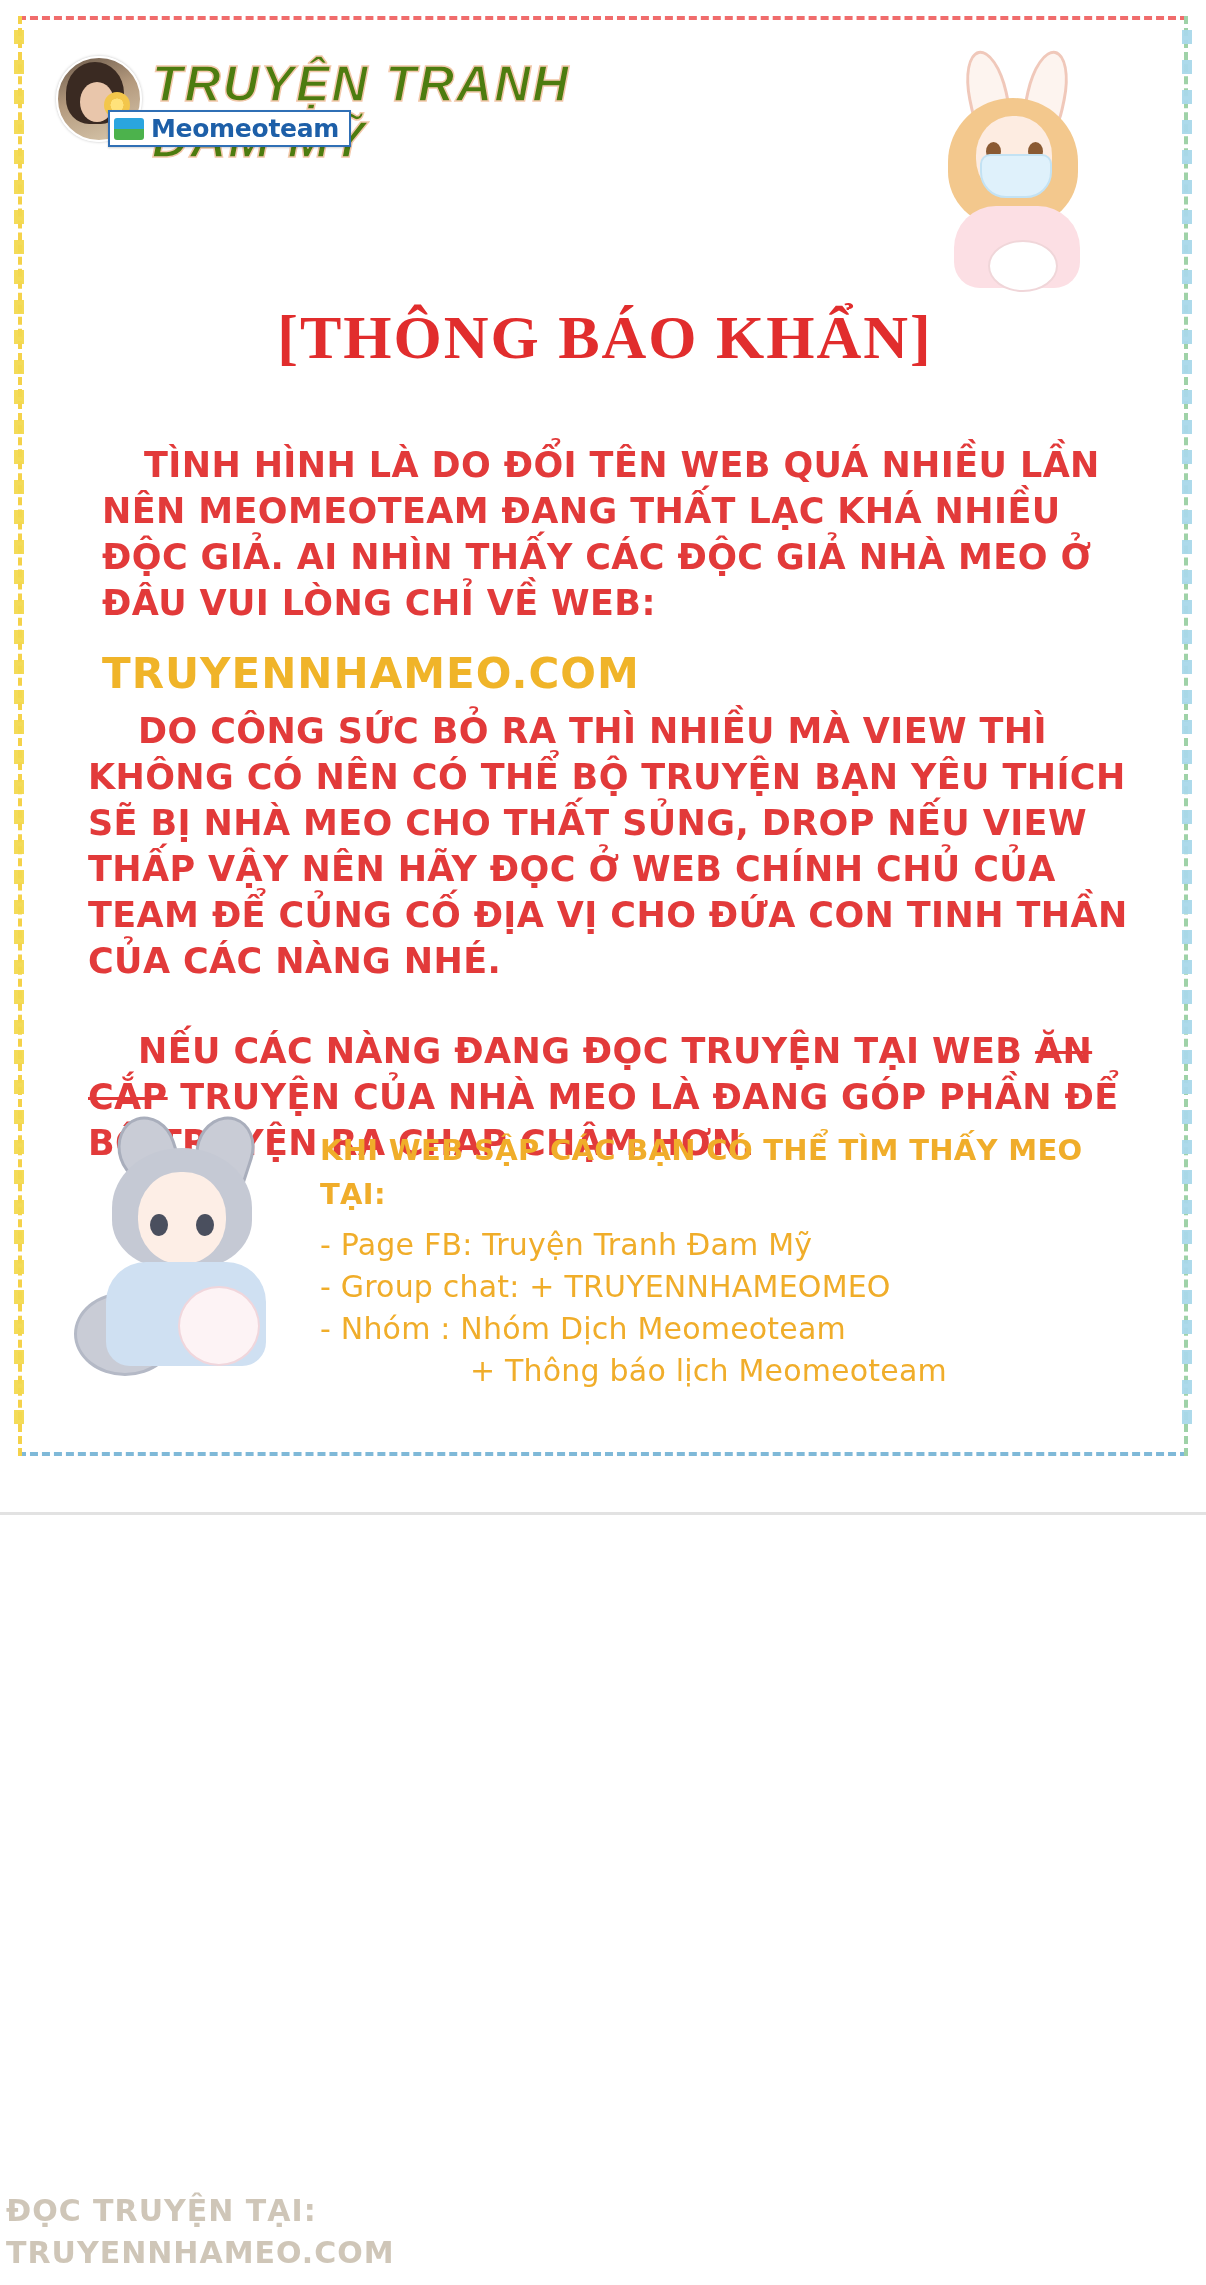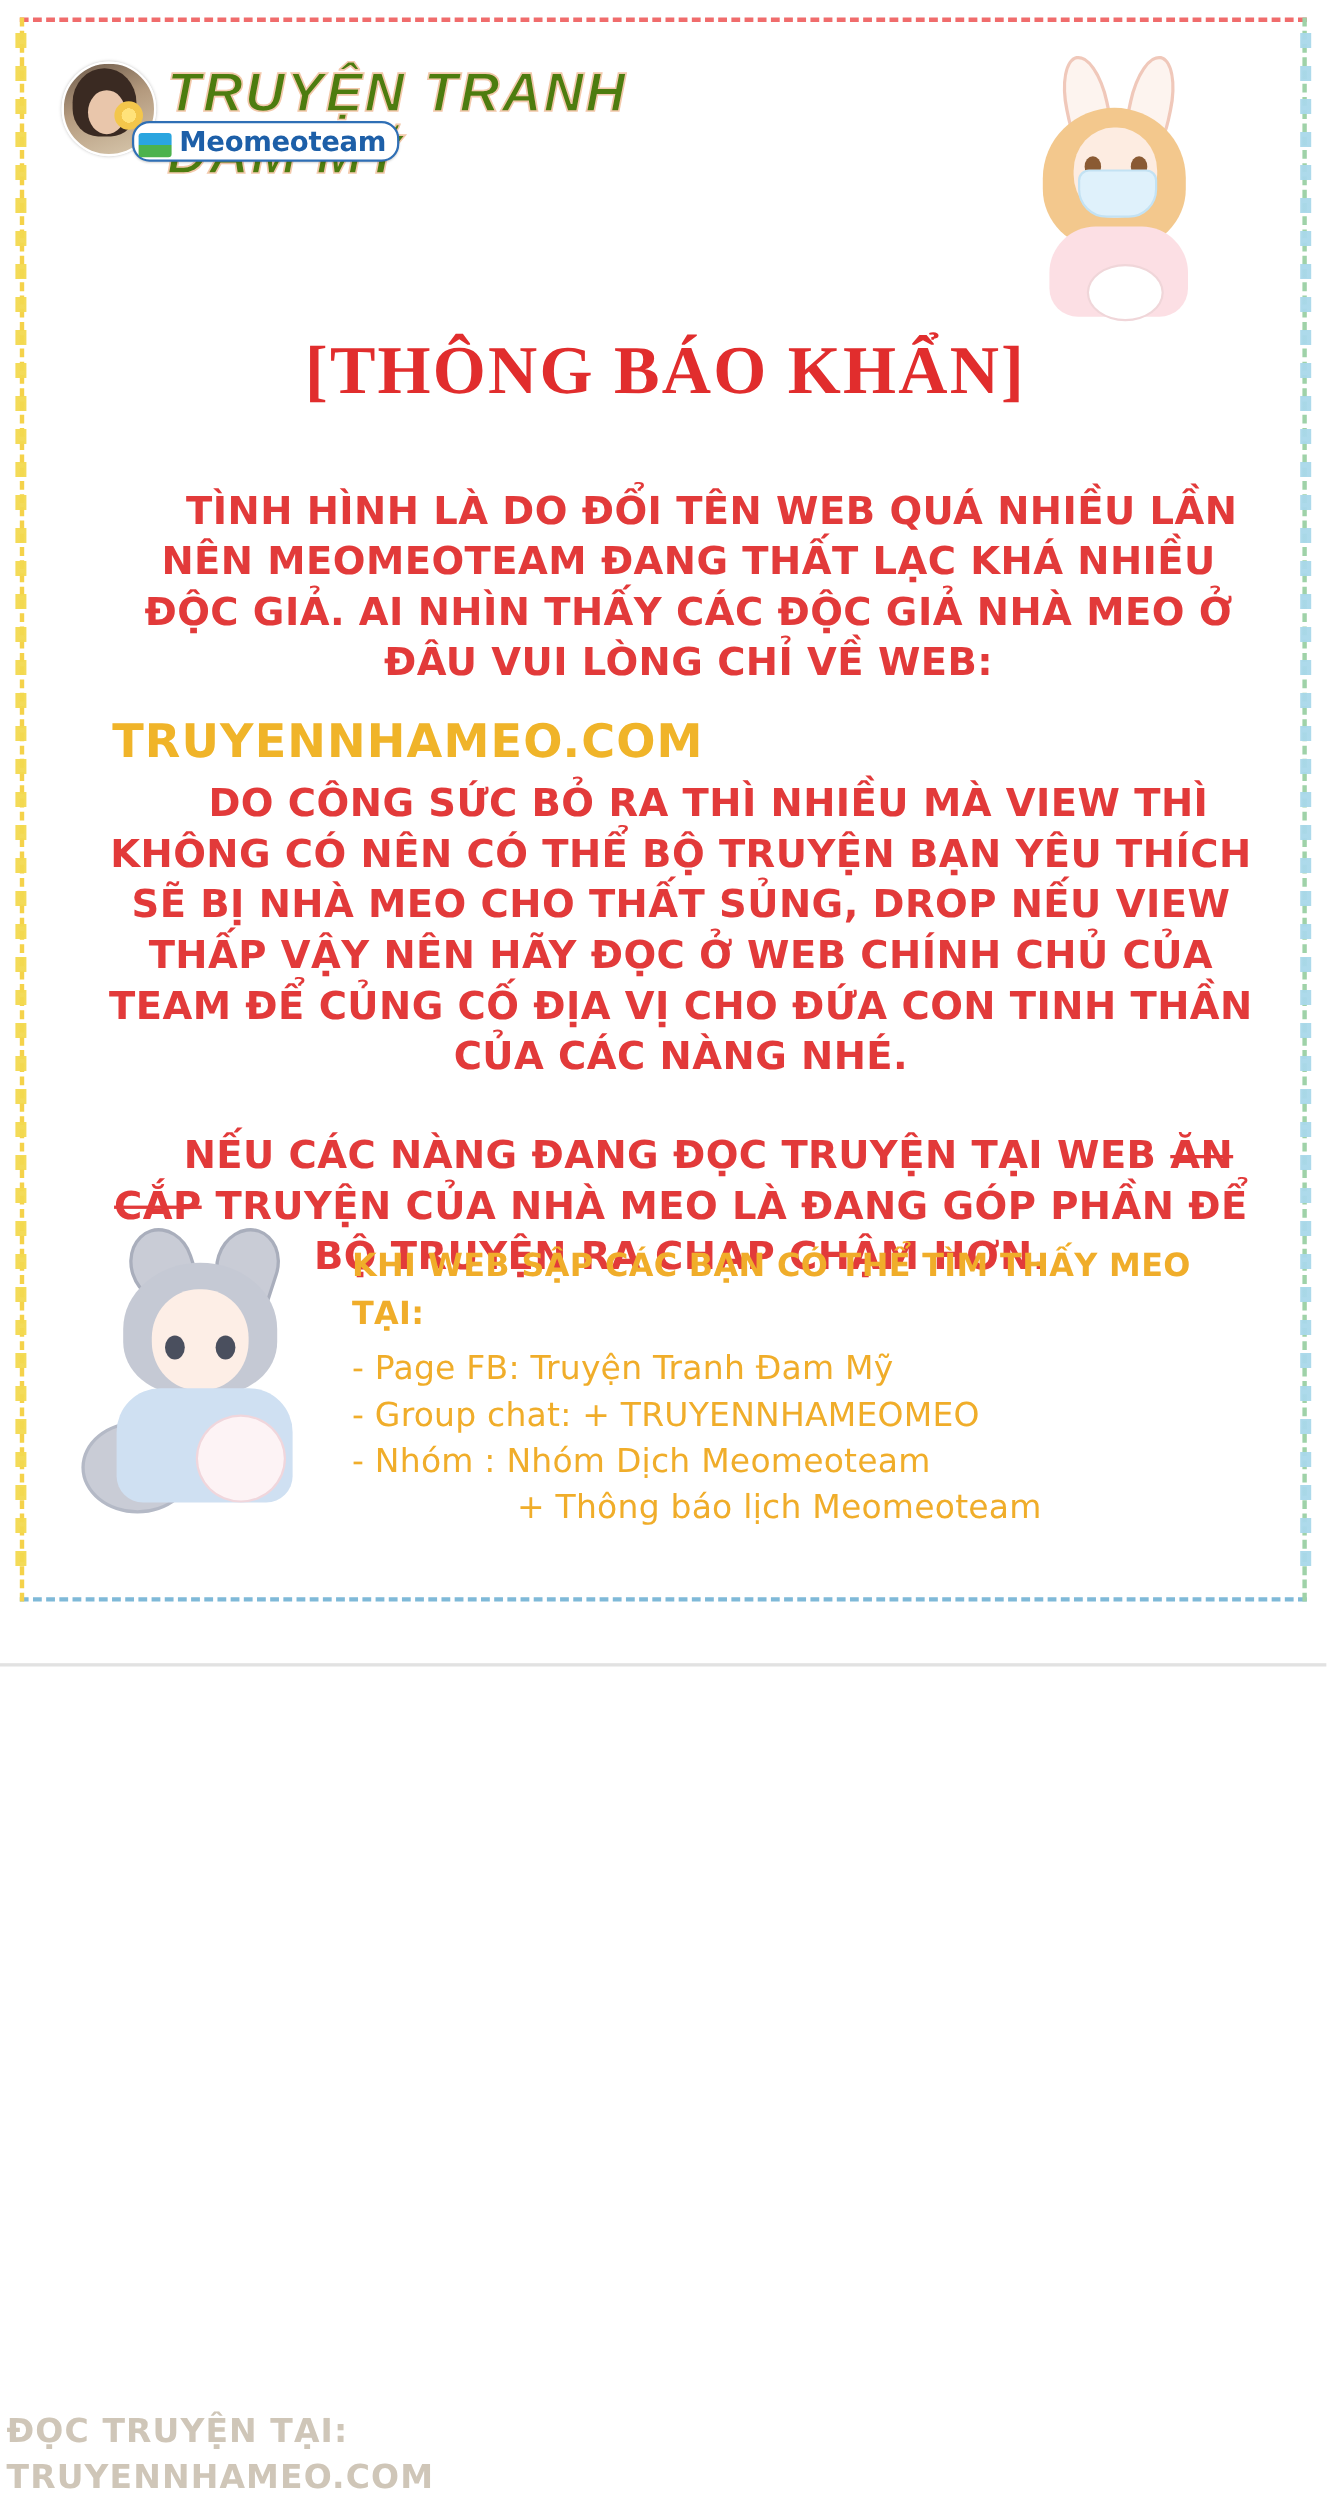--- a/index.html
+++ b/index.html
@@ -106,28 +106,27 @@
     right: 10px; top: 34px;
     width: 26px; height: 26px;
     background: radial-gradient(circle at 50% 50%, #ffe27a 0 35%, #f3c64b 36% 100%);
     border-radius: 50%;
   }
   .brand-badge {
     position: absolute;
     left: 68px;
     top: 74px;
     display: flex;
-    align-items: flex-end;
+    align-items: center;
     background: #ffffff;
     border: 2px solid #2f6fb5;
-    border-radius: 16px;
+    border-radius: 0;
     padding: 2px 10px 2px 4px;
     box-shadow: 0 1px 2px rgba(0,0,0,.18);
     z-index: 4;
-    margin-left: 12px;
   }
   .brand-badge .flag {
     width: 30px;
     height: 22px;
     margin-right: 7px;
     background: linear-gradient(to bottom, #2aa5df 0 48%, #4cb24c 48% 100%);
     border-radius: 3px;
     flex: 0 0 auto;
   }
   .brand-badge .txt {
@@ -240,21 +239,20 @@
 
   .para {
     font-family: "DejaVu Sans", sans-serif;
     font-weight: bold;
     font-size: 35px;
     line-height: 46px;
     letter-spacing: .4px;
     color: #e23a3a;
     text-transform: uppercase;
     margin: 0;
-    text-align: center;
   }
   .p1 {
     margin-top: 66px;
     padding-left: 42px;
     text-indent: 42px;
   }
   .website {
     margin-top: 22px;
     padding-left: 42px;
     font-family: "DejaVu Sans", sans-serif;

